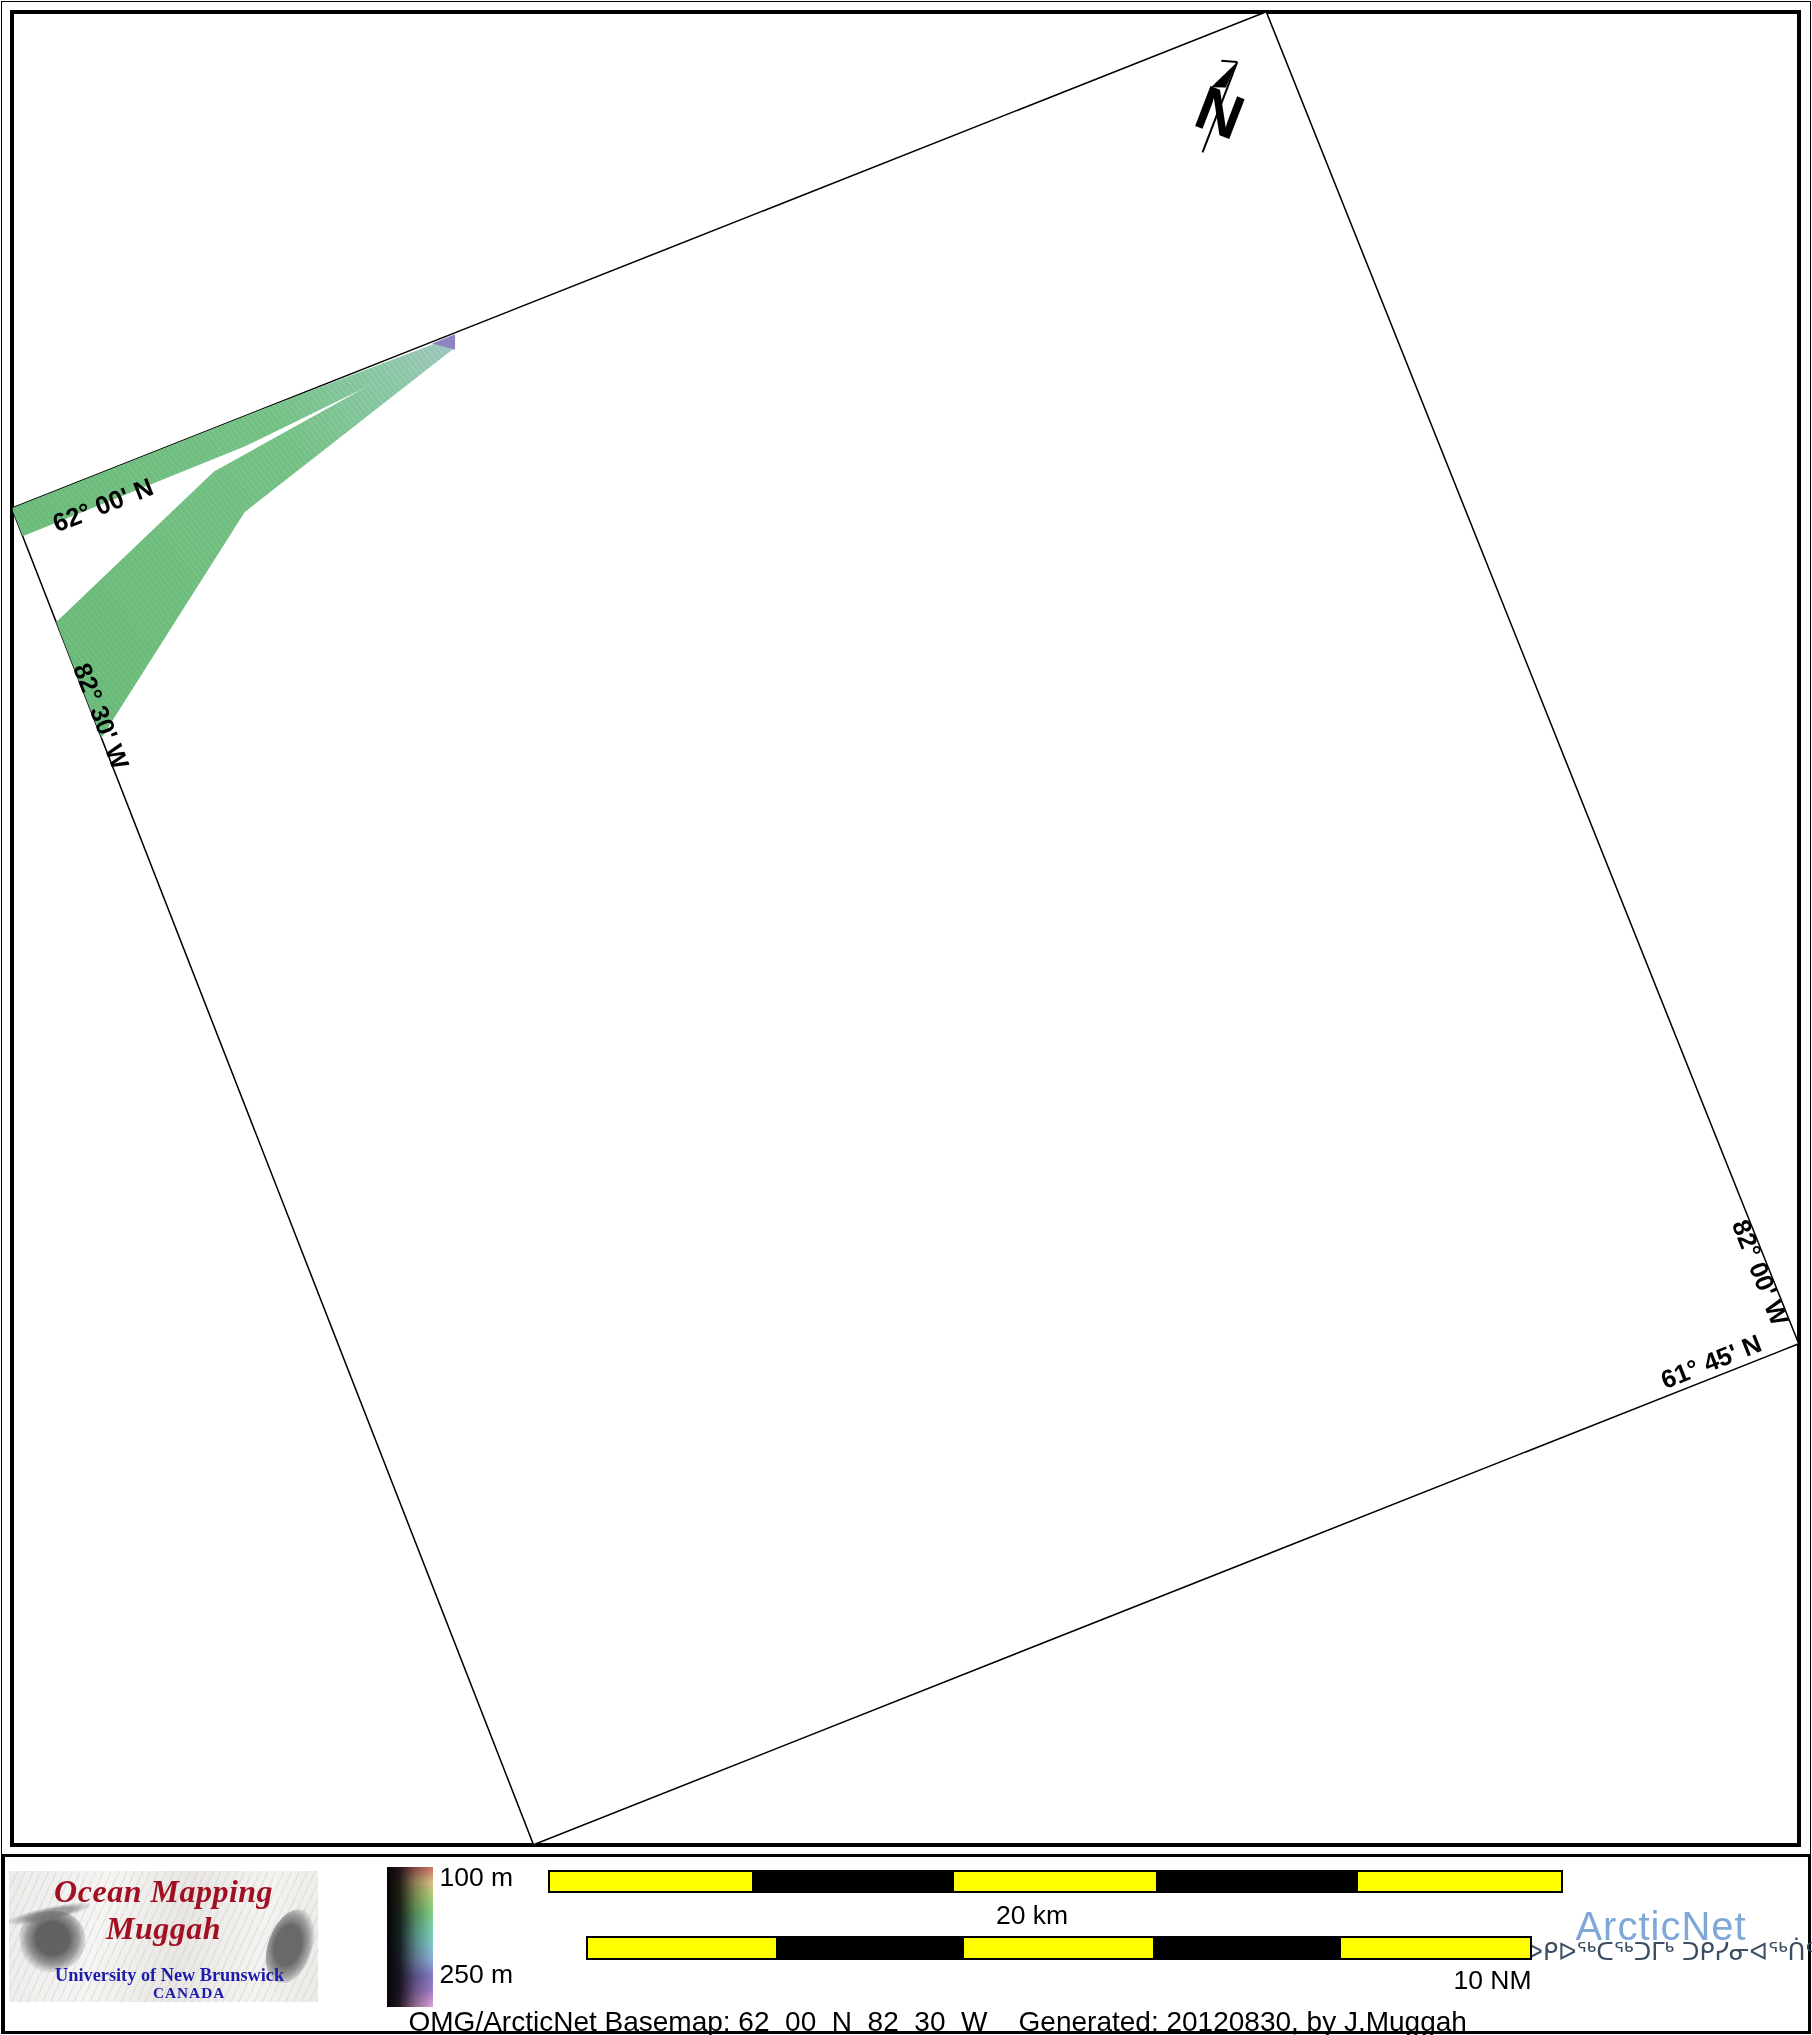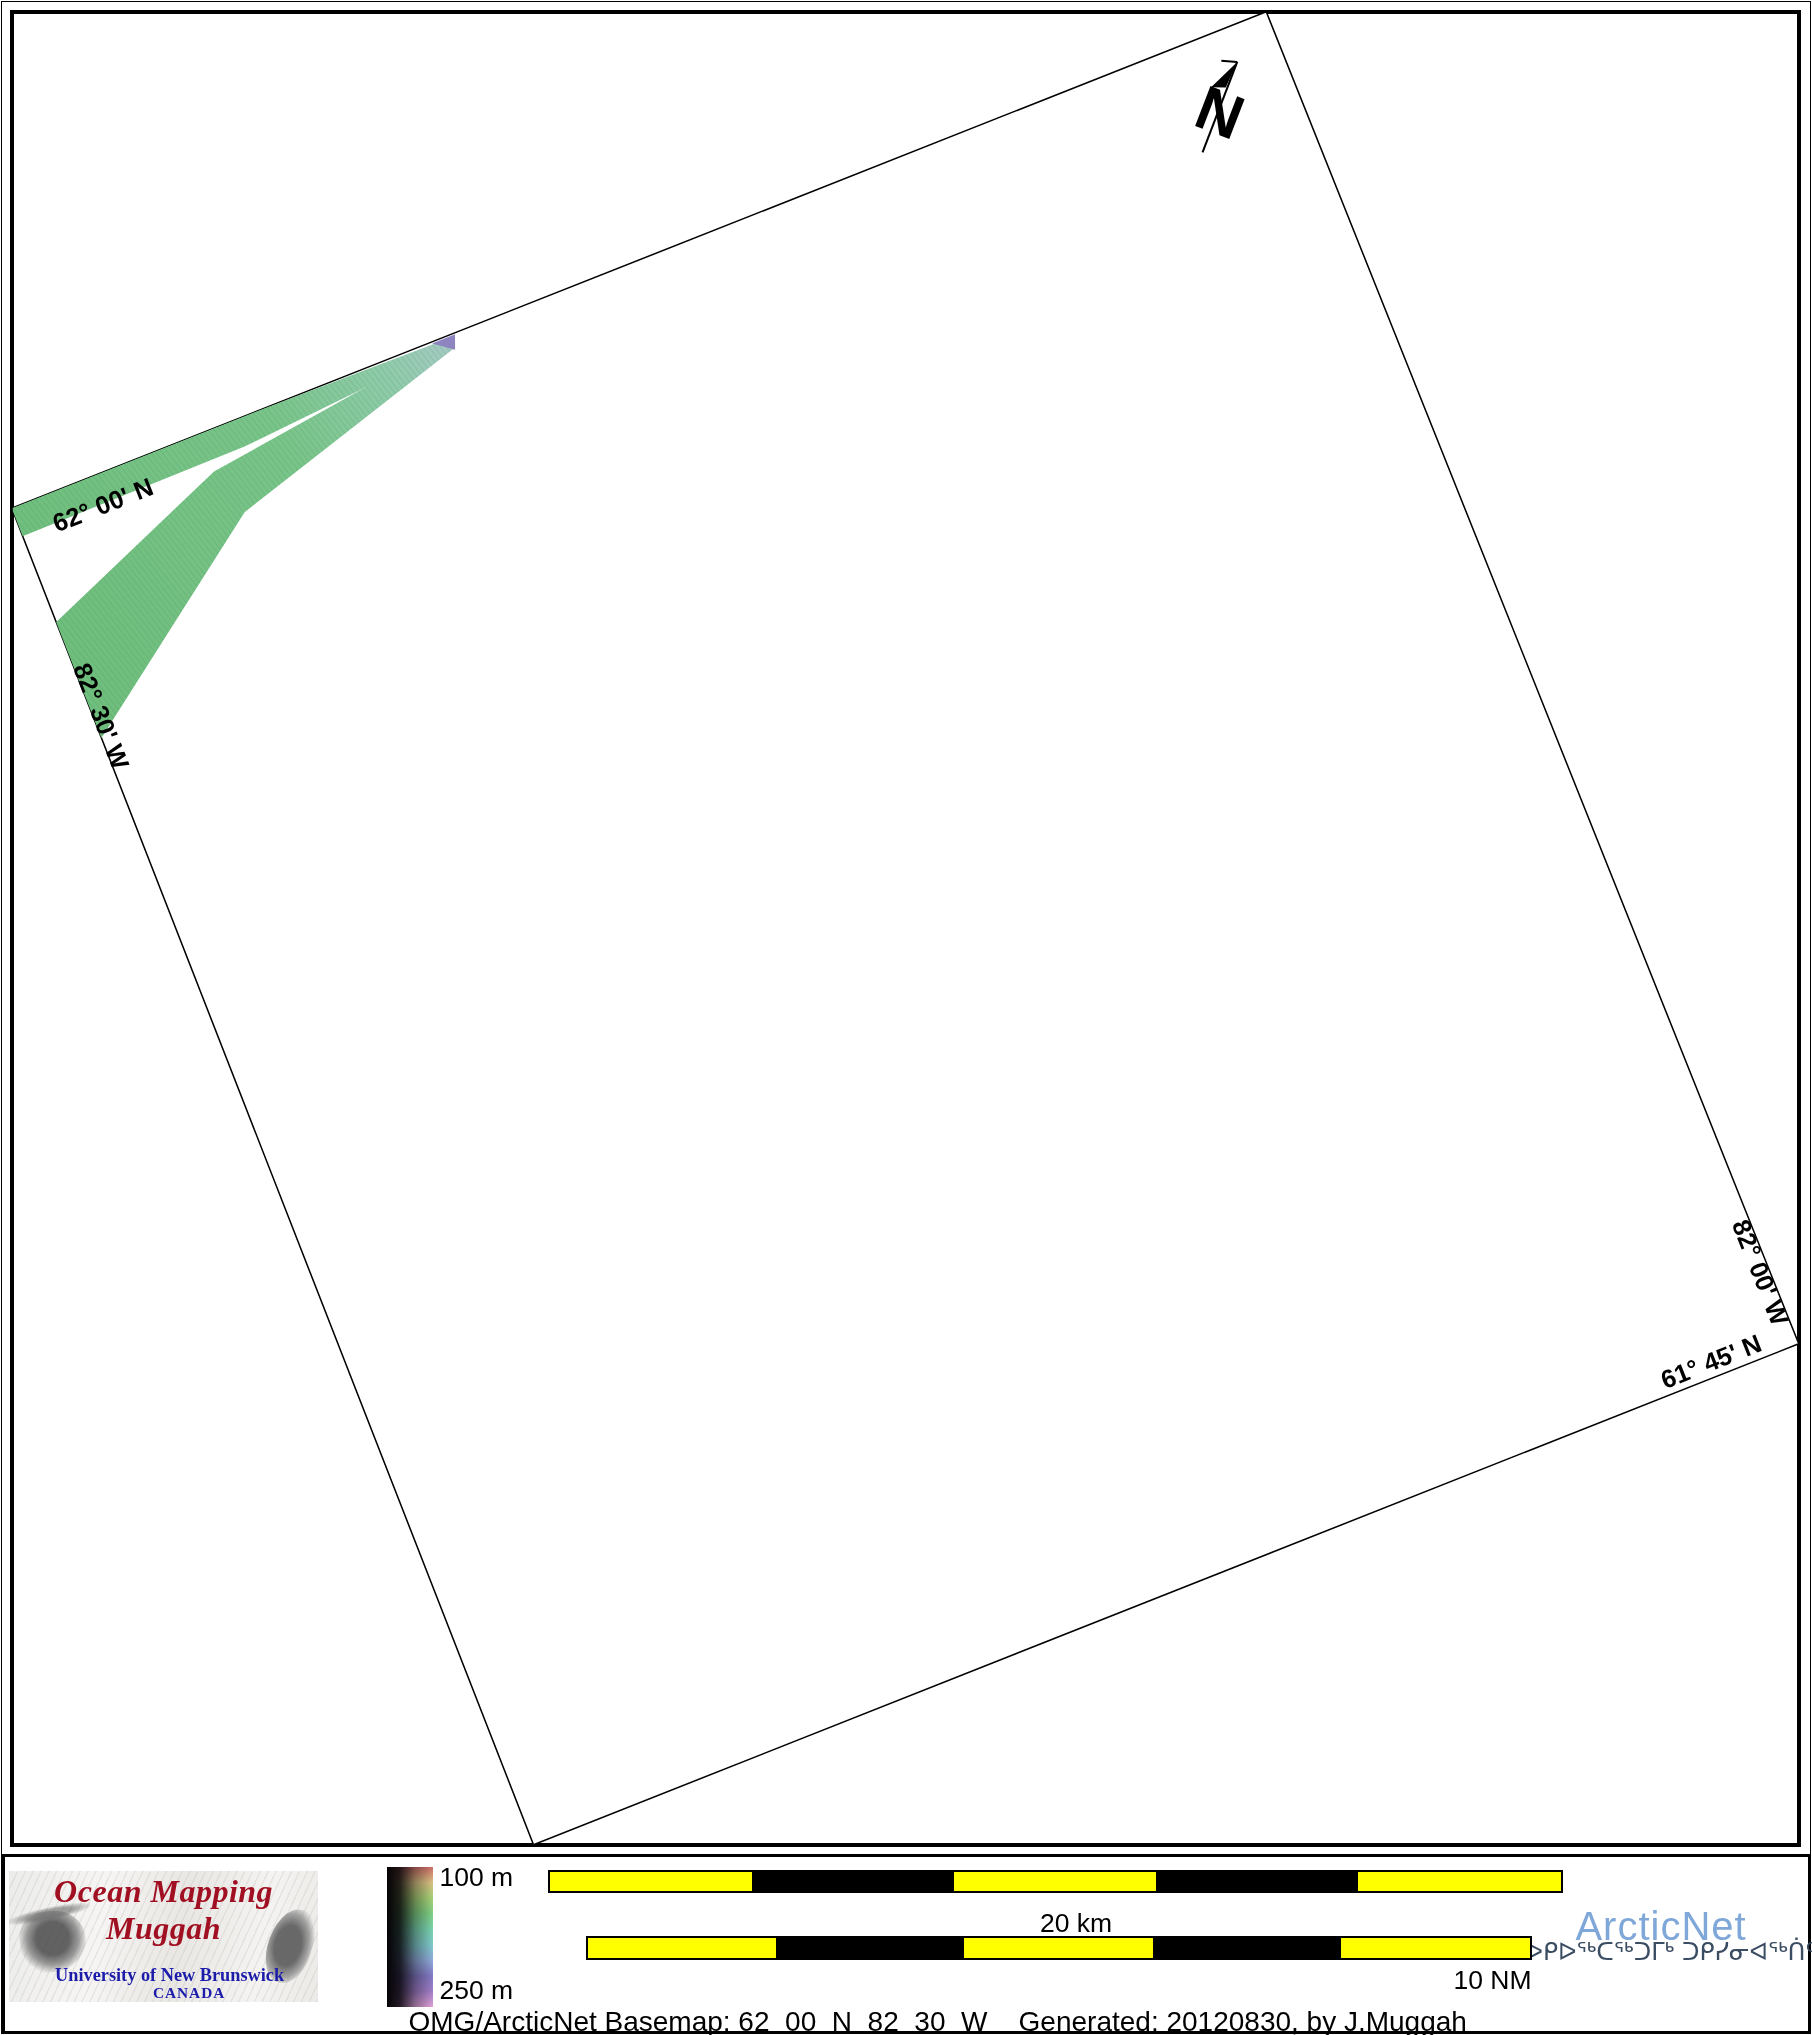--- a/index.html
+++ b/index.html
@@ -70,28 +70,28 @@
     position:absolute;left:259px;top:37px;width:44px;height:76px;
     background:radial-gradient(ellipse at 45% 50%, #5a5a5a 0 38%, #9a9a9a 60%, rgba(210,210,210,0) 78%);
     border-radius:60% 40% 55% 45%;transform:rotate(14deg);opacity:.9;
   }
   
   .colorbar{
     position:absolute;left:382px;top:10.2px;width:46px;height:140px;
   }
   .cb-label{position:absolute;font-size:26.5px;color:#000;font-weight:normal;}
   .cb-label.top{left:435px;top:5.1px;}
-  .cb-label.bottom{left:435px;top:102px;margin-top:16px;}
+  .cb-label.bottom{left:435px;top:102px;}
   
   .scalebar{position:absolute;height:23.4px;border:2px solid #000;box-sizing:border-box;display:flex;z-index:2;background:#000;}
   .scalebar .seg{height:100%;flex:1 1 0;}
   .sb-20km{left:543px;top:12.7px;width:1015px;}
   .sb-10nm{left:581px;top:79px;width:946px;height:24px;}
   .sb-label{position:absolute;text-align:center;font-size:26.5px;color:#000;}
-  .sb-label.l20{left:564px;width:1015px;top:43px;margin-top:8px;}
+  .sb-label.l20{left:520px;width:1015px;top:43px;}
   .sb-label.l10{left:581px;width:946px;top:108px;text-align:right;}
   
   .arcticnet-name{
     position:absolute;left:1478px;top:47px;width:357px;text-align:center;
     font-size:40px;color:#7fa8d9;letter-spacing:1px;z-index:1;
   }
   .arcticnet-inuk{
     position:absolute;left:1520px;top:81px;width:290px;
     font-family:"DejaVu Sans", sans-serif;
     font-size:24px;color:#3b4d63;white-space:nowrap;z-index:1;

